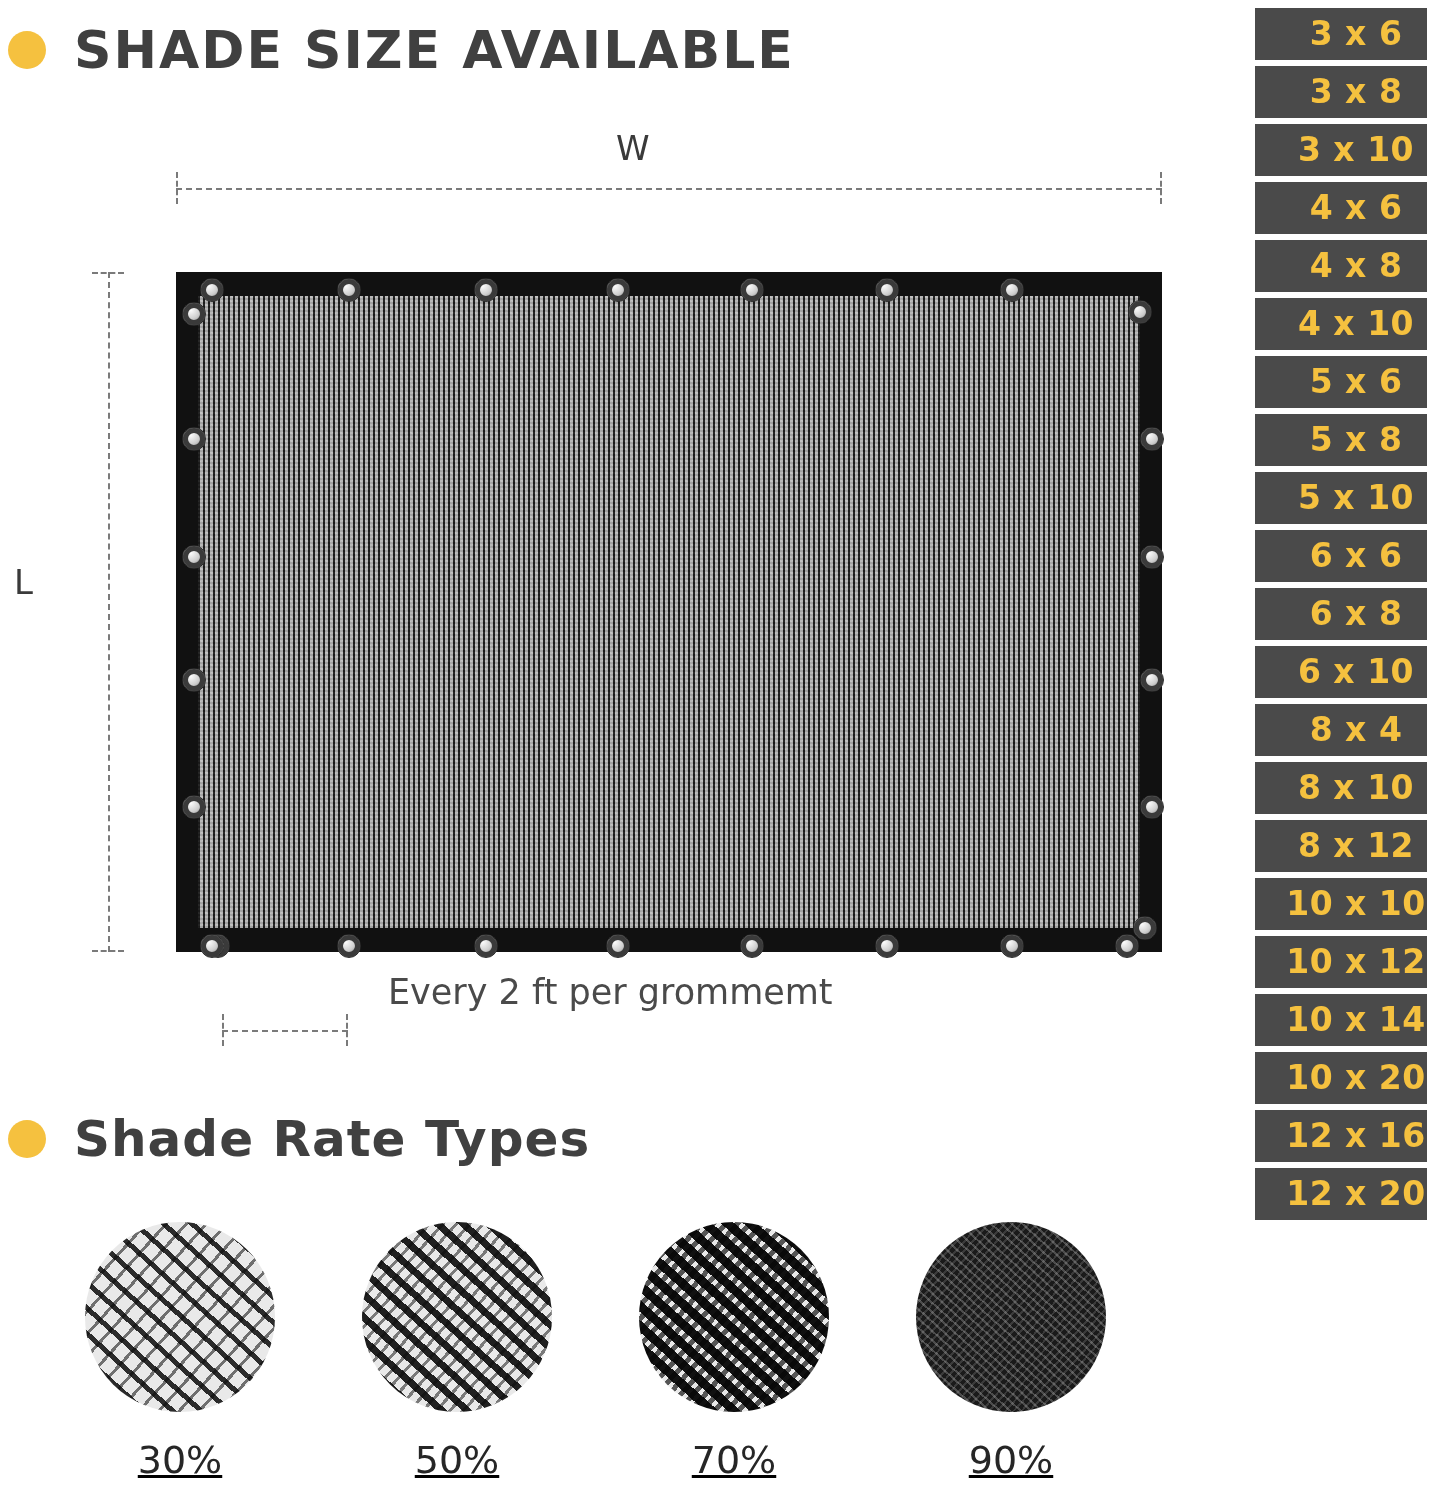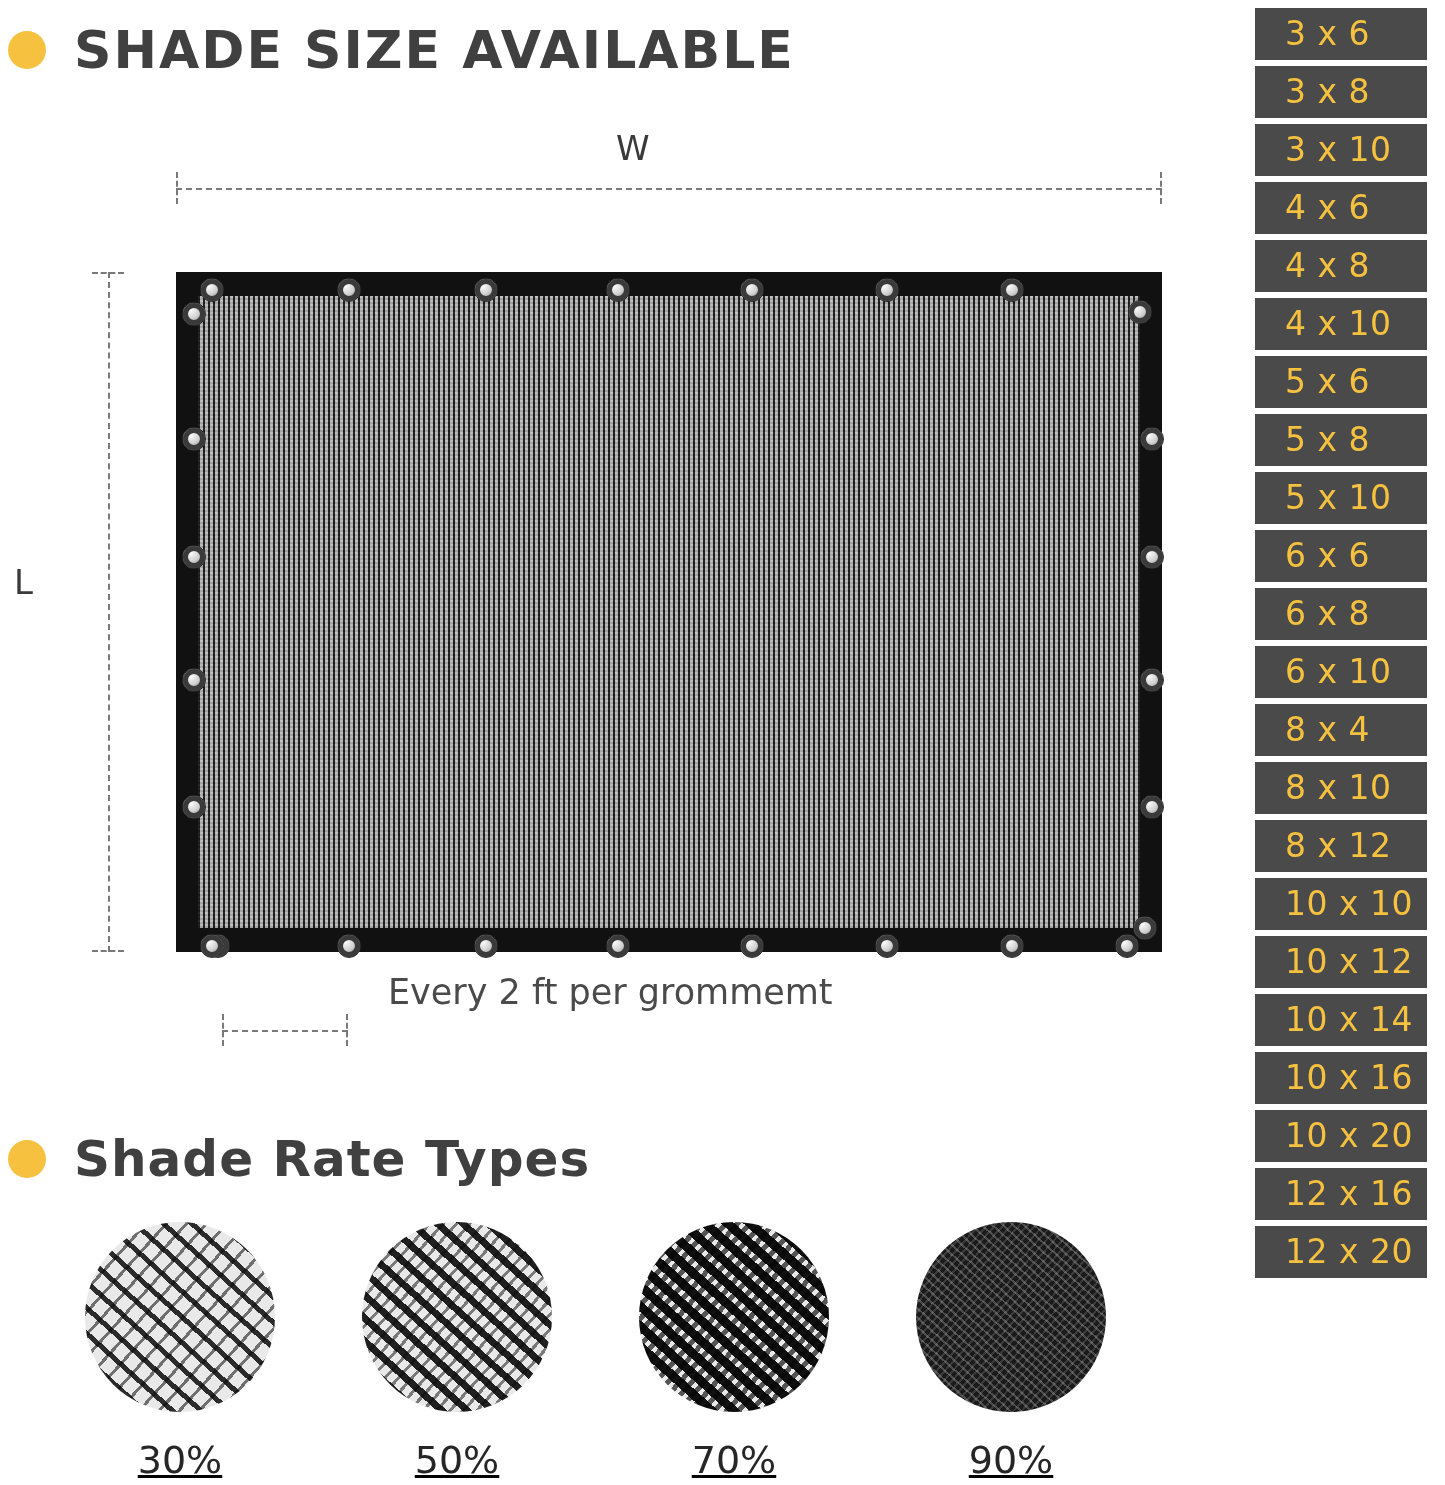--- a/index.html
+++ b/index.html
@@ -31,21 +31,21 @@
   .heading-text {
     font-size: 52px;
     font-weight: bold;
     color: #404040;
     letter-spacing: 1px;
     margin-left: 28px;
     white-space: nowrap;
   }
   #heading-main { left: 8px; top: 20px; }
   #heading-main .heading-text { letter-spacing: 2px; }
-  #heading-rate { left: 8px; top: 1110px; margin-top: 20px; }
+  #heading-rate { left: 8px; top: 1110px; }
   #heading-rate .heading-text { font-size: 50px; }
 
   
   .diagram {
     position: absolute;
     left: 0;
     top: 0;
     width: 1270px;
     height: 1090px;
   }
@@ -172,23 +172,23 @@
     width: 172px;
     display: flex;
     flex-direction: column;
     gap: 6px;
   }
   .size-chip {
     background: #4a4a4a;
     color: #f5c13f;
     height: 52px;
     line-height: 52px;
-    text-align: left;
+    text-align: center;
     font-size: 33px;
-    font-weight: normal;
+    font-weight: bold;
     letter-spacing: 0.5px;
     padding-left: 30px;
   }
 </style>
 </head>
 <body>
 
 <div class="heading-row" id="heading-main">
   <span class="bullet-dot"></span>
   <span class="heading-text">SHADE SIZE AVAILABLE</span>
@@ -284,17 +284,16 @@
   <div class="size-chip">5 x 10</div>
   <div class="size-chip">6 x 6</div>
   <div class="size-chip">6 x 8</div>
   <div class="size-chip">6 x 10</div>
   <div class="size-chip">8 x 4</div>
   <div class="size-chip">8 x 10</div>
   <div class="size-chip">8 x 12</div>
   <div class="size-chip">10 x 10</div>
   <div class="size-chip">10 x 12</div>
   <div class="size-chip">10 x 14</div>
-  <div class="size-chip">10 x 16</div>
   <div class="size-chip">10 x 20</div>
   <div class="size-chip">12 x 16</div>
   <div class="size-chip">12 x 20</div>
 </div>
 
 </body></html>

